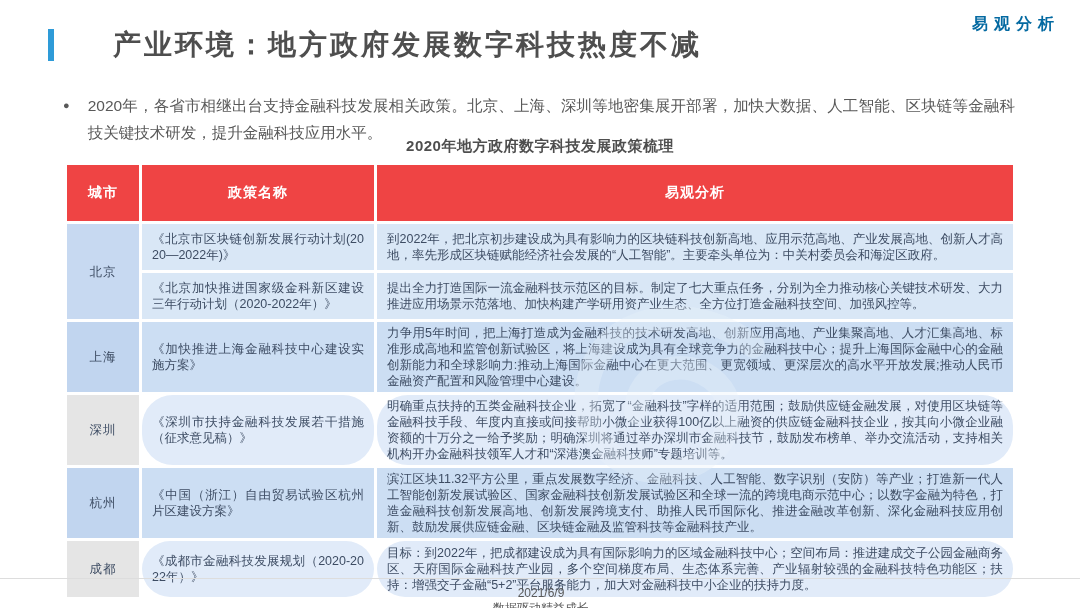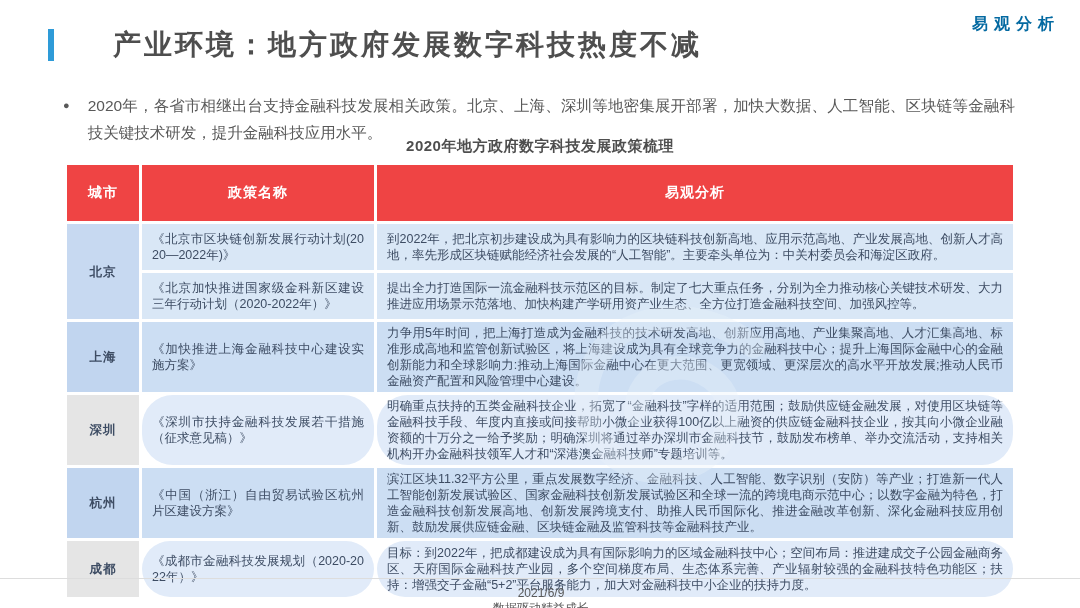--- a/index.html
+++ b/index.html
@@ -34,21 +34,21 @@
                        border-collapse:separate; border-spacing:3px; table-layout:fixed; }
   .policy-table th {
     background:#ef4444; color:#ffffff; font-size:14px; font-weight:bold;
     height:28px; padding:14px 6px; text-align:center; letter-spacing:1px;
   }
   .policy-table td {
     font-size:12.5px; line-height:16px; color:#3D4C63;
     padding:3px 10px; vertical-align:middle; text-align:justify; word-break:break-all;
   }
   .col-city { width:72px; } .col-name { width:232px; } .col-points { width:auto; }
-  .city-cell { text-align:center !important; font-weight:bold; font-size:14.5px; color:#47586E; letter-spacing:1px; }
+  .city-cell { text-align:center !important; font-weight:normal; font-size:14.5px; color:#47586E; letter-spacing:1px; }
   tr.h46 td { height:40px; }
   tr.h70 td { height:64px;margin-left:12px; }
   tr.h56 td { height:50px; }
   .sa-city { background:#C7D9F1; } .sa { background:#D9E7F6; }
   .sb-city { background:#C1D5EF; } .sb { background:#CCDEF3; }
   .sc-city { background:#e5e5e5; } .sc { background:#E1EBF9;border-radius:31px; }
 
   
   .watermark { position:absolute; top:295px; left:555px; width:250px; height:220px;
                opacity:0.35; pointer-events:none; }

